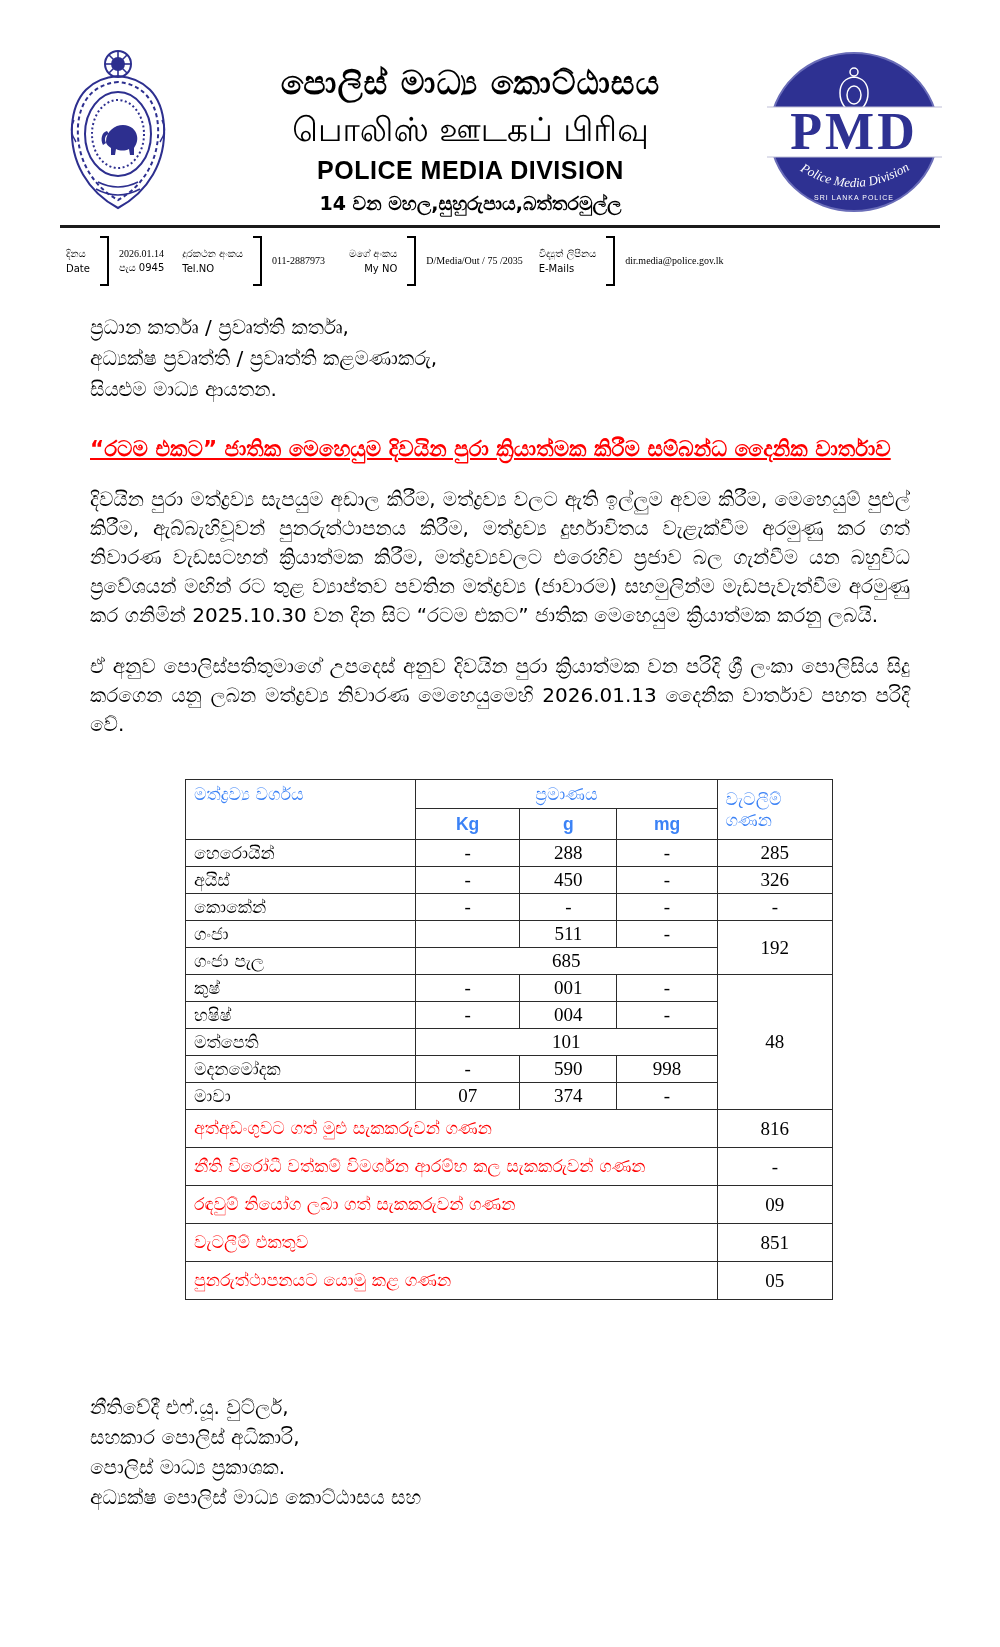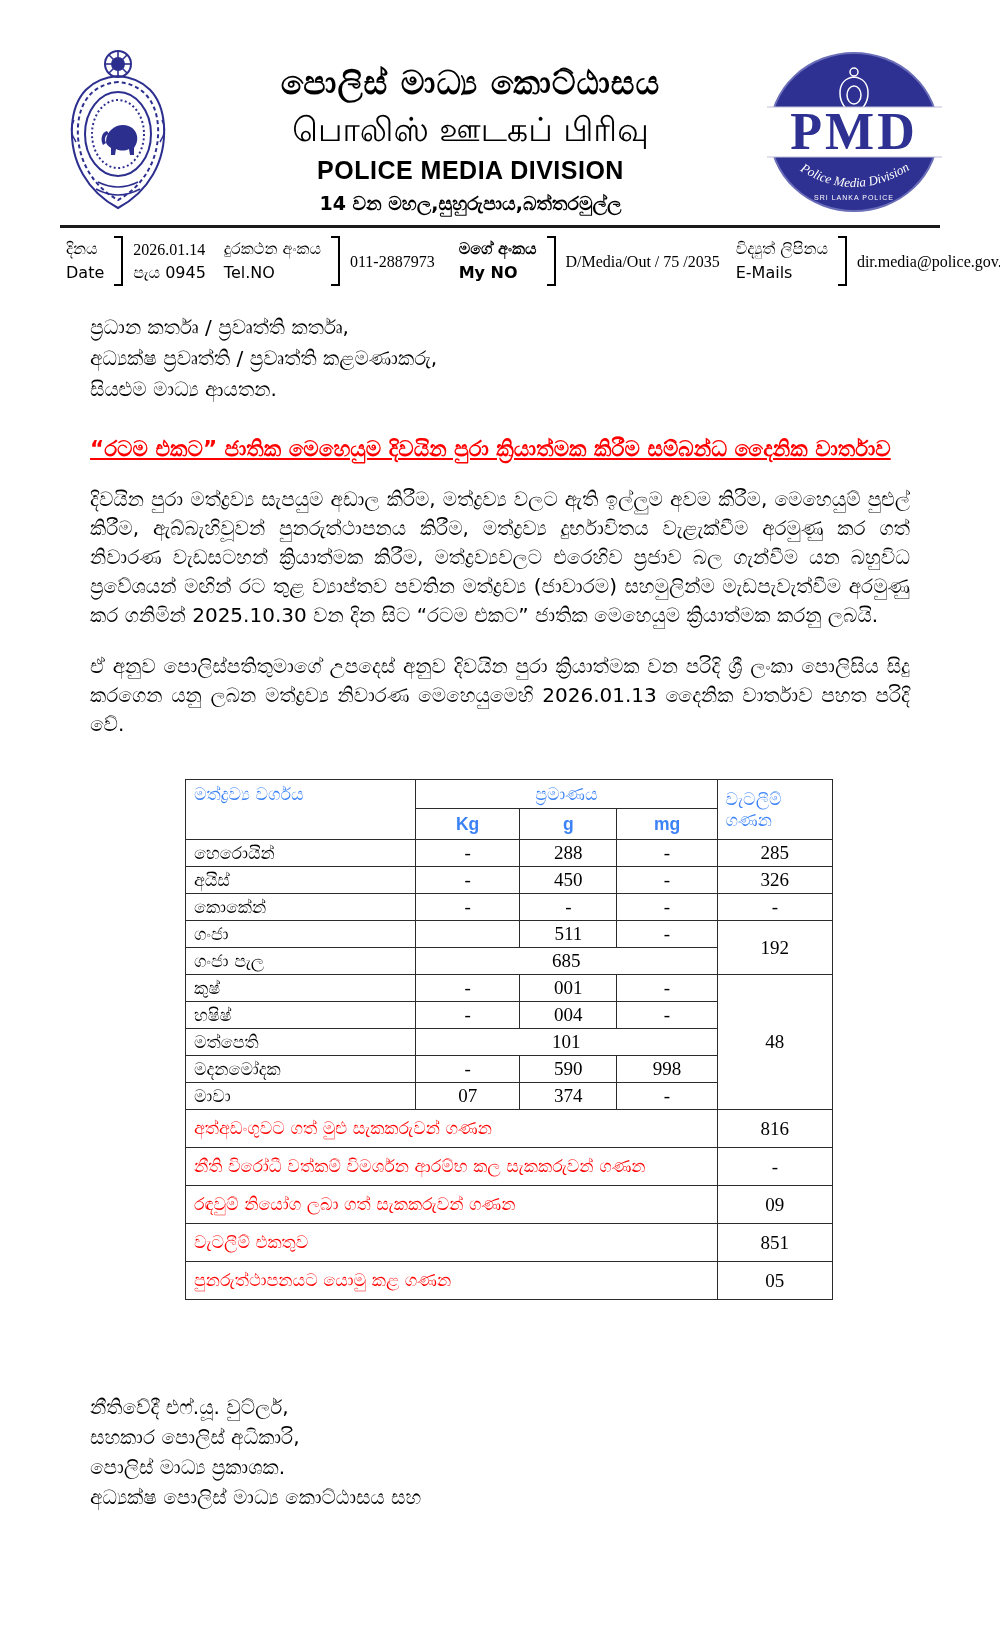--- a/index.html
+++ b/index.html
@@ -23,21 +23,21 @@
   .head-title-ta{font-size:33px;margin-top:10px;line-height:1.1;}
   .head-title-en{font-size:25px;font-weight:bold;margin-top:8px;letter-spacing:.5px;
     font-family:"Liberation Sans", sans-serif;}
   .head-address{font-size:19px;font-weight:bold;margin-top:7px;}
   .pmdlogo{width:175px;height:165px;flex:0 0 auto;margin-top:8px;}
   .rule{border:none;border-top:3px solid #1b1b1b;margin:10px 60px 0 60px;}
   
   .infobar{
     display:flex;align-items:center;
     padding:8px 60px 0 66px;
-    gap:10px;font-size:16px;
+    gap:10px;font-size:10px;
   }
   .info-labels{text-align:left;line-height:1.5;white-space:nowrap;}
   .bracket{width:7px;height:46px;flex:0 0 auto;
     border-top:2.5px solid #000;border-right:2.5px solid #000;border-bottom:2.5px solid #000;}
   .info-value{white-space:nowrap;line-height:1.45;}
   .serif{font-family:"Liberation Serif", serif;}
   
   .content{padding:0 90px;}
   .recipient{margin-top:26px;font-size:20px;line-height:31px;}
   .subject{
@@ -158,21 +158,21 @@
       <div>පැය 0945</div>
     </div>
 
     <div class="info-labels" style="margin-left:8px;">
       <div>දුරකථන අංකය</div>
       <div>Tel.NO</div>
     </div>
     <div class="bracket"></div>
     <div class="info-value serif">011-2887973</div>
 
-    <div class="info-labels" style="margin-left:14px;text-align:left;font-weight:bold;">
+    <div class="info-labels" style="margin-left:14px;text-align:right;">
       <div>මගේ අංකය</div>
       <div>My NO</div>
     </div>
     <div class="bracket"></div>
     <div class="info-value serif">D/Media/Out / 75 /2035</div>
 
     <div class="info-labels" style="margin-left:6px;">
       <div>විද්‍යුත් ලිපිනය</div>
       <div>E-Mails</div>
     </div>

